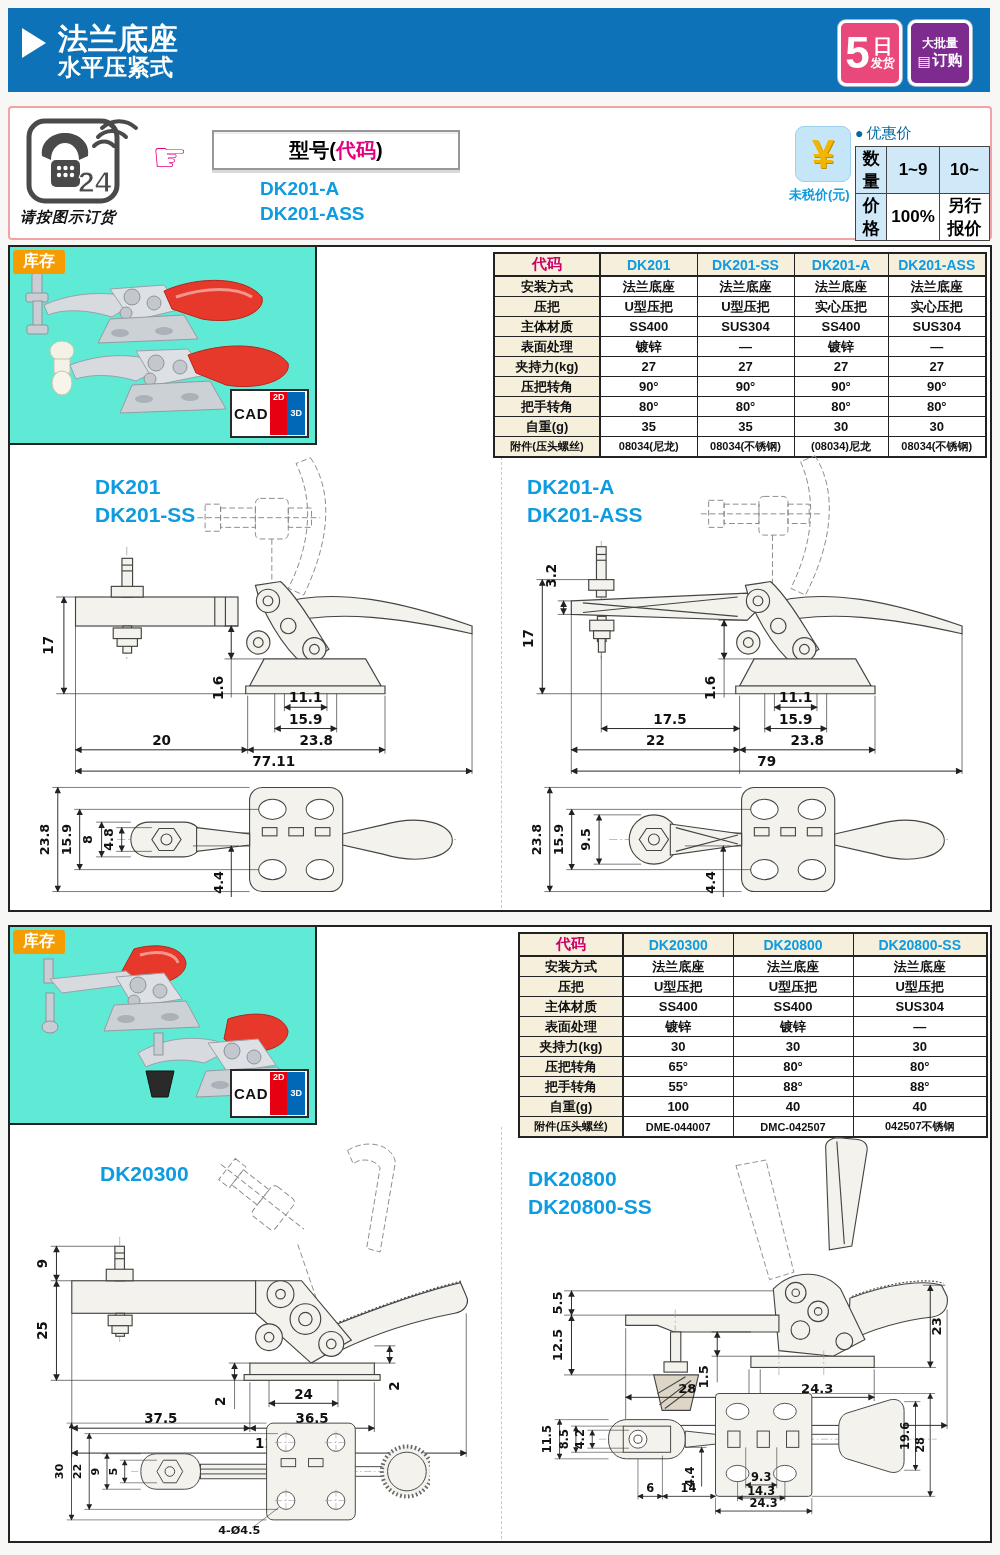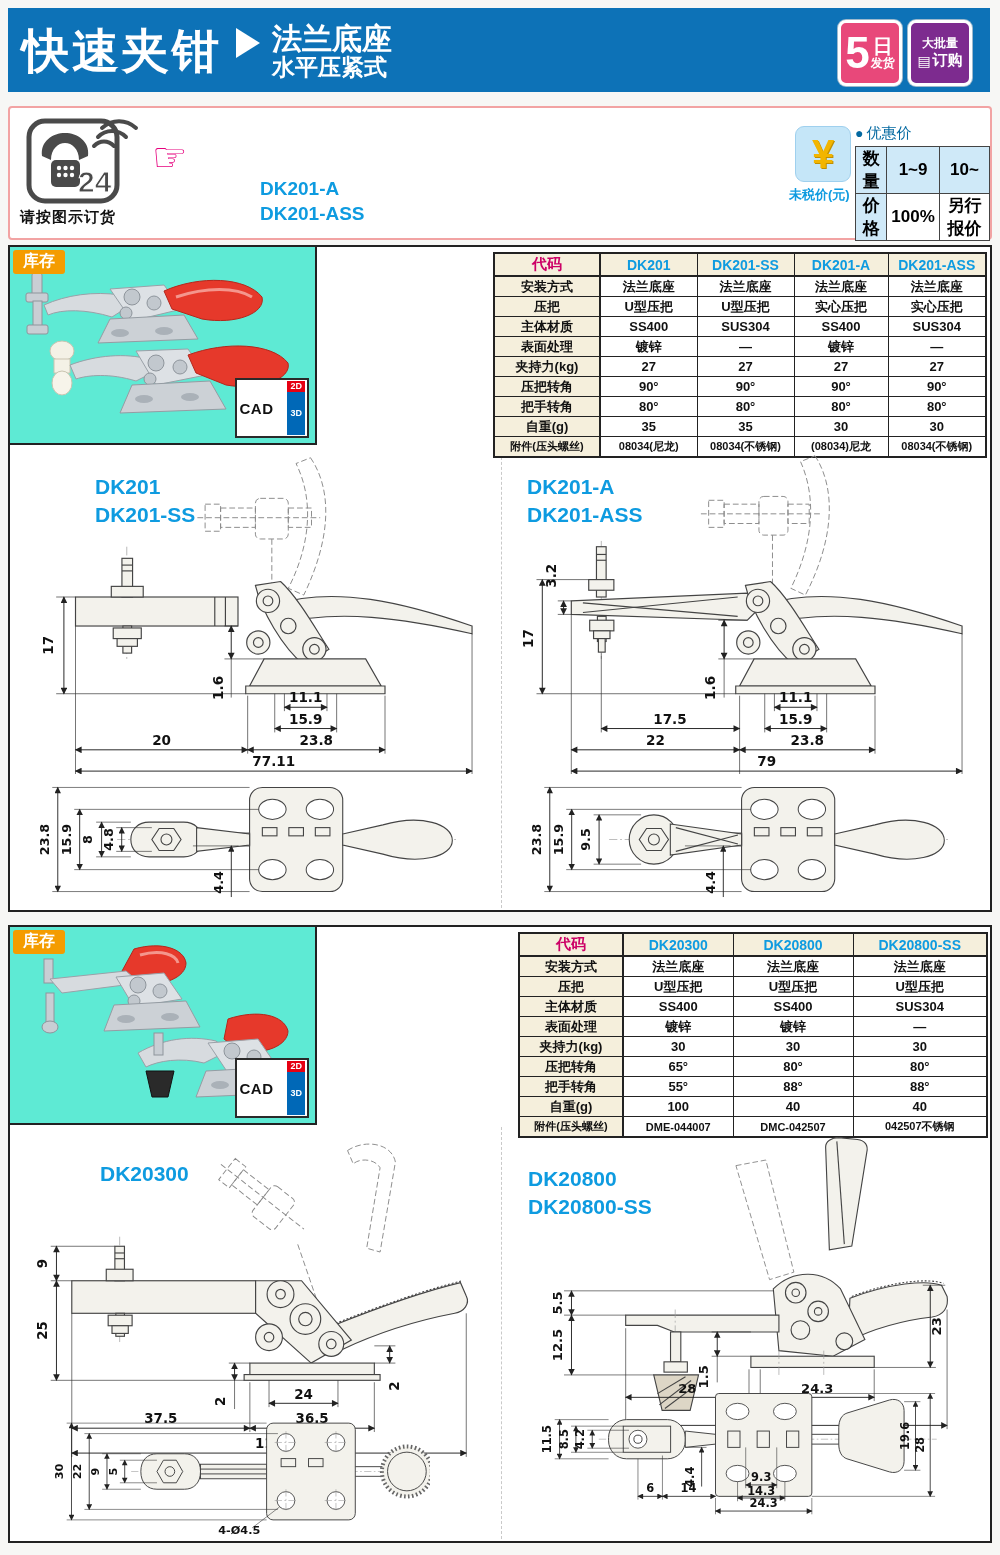--- a/index.html
+++ b/index.html
@@ -20,21 +20,21 @@
   .bday{font-size:20px;font-weight:bold;line-height:1.1;}
   .bsmall{font-size:12px;font-weight:bold;line-height:1.1;}
   .badge-purple{right:18px;background:#7d2b8f;display:flex;flex-direction:column;align-items:center;justify-content:center;}
   .bl1{font-size:12px;font-weight:bold;line-height:1.3;}
   .bl2{font-size:15px;font-weight:bold;display:flex;align-items:center;gap:2px;}
   .doc-icon{font-size:14px;line-height:1;}
 
   
   .order{position:absolute;left:8px;top:106px;width:980px;height:130px;background:#fff;border:2px solid #f2a3a3;border-radius:4px;}
   .phone{position:absolute;left:16px;top:10px;}
-  .phone-cap{position:absolute;left:10px;top:100px;font-size:15px;font-weight:bold;color:#111;letter-spacing:1px;}
+  .phone-cap{position:absolute;left:10px;top:100px;font-size:15px;font-weight:bold;color:#111;letter-spacing:1px;font-style:italic;}
   .finger{position:absolute;left:142px;top:26px;font-size:40px;color:#e6007e;font-weight:bold;}
   .modelbox{position:absolute;left:202px;top:22px;width:244px;height:36px;border:2px solid #979797;box-shadow:0 3px 0 #d9d9d9, inset 0 2px 0 #eee;display:flex;align-items:center;justify-content:center;font-size:20px;font-weight:bold;background:#fff;}
   .modelbox .code{color:#e5007e;}
   .modellist{position:absolute;left:250px;top:68px;font-size:19px;font-weight:bold;color:#0e9be0;line-height:25px;}
   .ytile{position:absolute;left:785px;top:18px;width:54px;height:54px;background:#c5e6f8;border:1px solid #9fd0ee;border-radius:9px;display:flex;align-items:center;justify-content:center;}
   .ytile span{font-size:40px;font-weight:bold;color:#f2b500;text-shadow:1px 1px 0 #c08f00;}
   .ynote{position:absolute;left:779px;top:78px;font-size:13px;font-weight:bold;color:#0e9be0;}
   .ptitle{position:absolute;left:845px;top:16px;font-size:15px;font-weight:normal;color:#0369a1;text-align:right;}
   .ptitle .dot{font-size:14px;margin-right:3px;}
   .ptable{position:absolute;left:845px;top:38px;border-collapse:collapse;}
@@ -43,21 +43,21 @@
   .ptable tr:first-child td{background:#cfe9f8;}
 
   
   .sect{position:absolute;left:8px;width:980px;background:#fff;border:2px solid #222;}
   .sect1{top:245px;height:663px;}
   .sect2{top:925px;height:614px;}
   .photo-panel{position:absolute;left:0;top:0;width:305px;height:196px;border-right:2px solid #222;border-bottom:2px solid #222;background:#5eead4;}
   .stock{position:absolute;left:3px;top:3px;background:#f49c00;color:#fff;font-size:16px;font-weight:bold;padding:1px 10px 2px;border-radius:3px;z-index:2;}
   .cad{position:absolute;right:6px;bottom:5px;display:flex;align-items:center;border:2px solid #2a2a2a;background:#fff;padding:1px 2px;z-index:2;}
   .cadtxt{font-size:15px;font-weight:bold;color:#111;letter-spacing:0.5px;}
-  .cadcol{display:flex;flex-direction:column;margin-left:14px;}
+  .cadcol{display:flex;flex-direction:row;margin-left:2px;}
   .c2d{background:#e60012;color:#fff;font-size:9px;font-weight:bold;padding:0 3px;line-height:11px;text-align:center;}
   .c3d{background:#0068b7;color:#fff;font-size:9px;font-weight:bold;padding:16px 3px;line-height:11px;text-align:center;}
 
   .spec{border-collapse:collapse;table-layout:fixed;position:absolute;border:2px solid #222;background:#fff;}
   .spec th,.spec td{border:1px solid #222;text-align:center;font-weight:bold;padding:0;height:19px;font-size:13px;white-space:nowrap;overflow:hidden;color:#111;}
   .spec thead th{background:#f5efdc;border-bottom:2px solid #222;height:21px;}
   .spec .lbl{background:#f5efdc;}
   .spec th:first-child,.spec td:first-child{border-right:2px solid #222;}
   .spec .code{color:#cc0066;font-size:15px;}
   .spec .mdl{color:#0e9be0;font-size:14px;}
@@ -89,21 +89,20 @@
   <defs>
     <marker id="ar" viewBox="0 0 10 10" refX="9" refY="5" markerWidth="9" markerHeight="7" orient="auto-start-reverse">
       <path d="M0,0 L10,5 L0,10 Z" fill="#222"></path>
     </marker>
   </defs>
 </svg>
 
 <div class="page">
 
   <div class="hdr">
-    <div class="h-title">快速夹钳</div>
     <div class="h-arrow"></div>
     <div class="h-sub">
       <span class="s1">法兰底座</span>
       <span class="s2">水平压紧式</span>
     </div>
     <div class="badge badge-pink">
       <span class="b5">5</span>
       <span class="bcol">
         <span class="bday">日</span>
         <span class="bsmall">发货</span>
@@ -129,20 +128,25 @@
       <circle cx="33" cy="57" r="2.2" fill="#fff"></circle>
         <circle cx="39.5" cy="57" r="2.2" fill="#fff"></circle>
         <circle cx="46" cy="57" r="2.2" fill="#fff"></circle>
       <path d="M68,28 C74,22 82,22 88,28" stroke="#4a4a4a" stroke-width="4" fill="none" stroke-linecap="round"></path>
       <path d="M72,19 C80,11 92,11 100,19" stroke="#4a4a4a" stroke-width="4" fill="none" stroke-linecap="round"></path>
       <path d="M76,10 C86,1 100,1 110,10" stroke="#4a4a4a" stroke-width="4" fill="none" stroke-linecap="round"></path>
       <text x="52" y="74" font-size="30" font-weight="bold" fill="#4a4a4a" stroke="#fff" stroke-width="1">24</text>
     </svg>
     <div class="phone-cap">请按图示订货</div>
     <div class="finger">☞</div>
+    <div class="modelbox">
+      <span>型号(</span>
+        <span class="code">代码</span>
+        <span>)</span>
+    </div>
     <div class="modellist">
       <div>DK201-A</div>
       <div>DK201-ASS</div>
     </div>
     <div class="ytile">
         <span>¥</span>
       </div>
     <div class="ynote">未税价(元)</div>
     <div class="ptitle"><span class="dot">●</span><span>优惠价</span></div>
     <table class="ptable">

